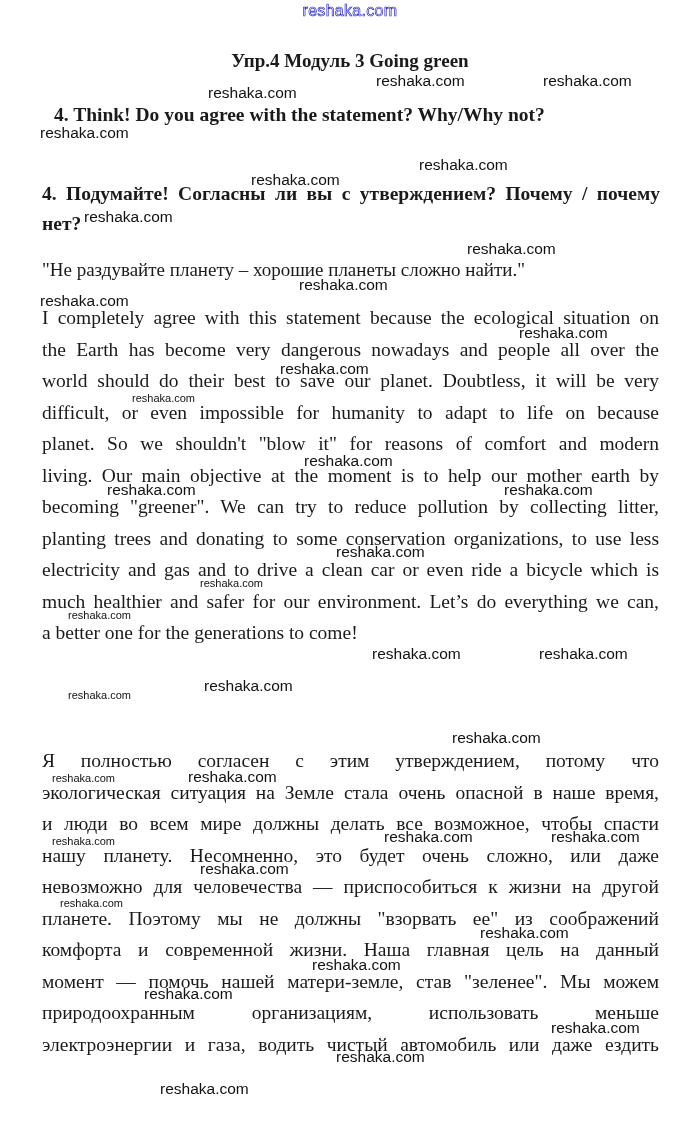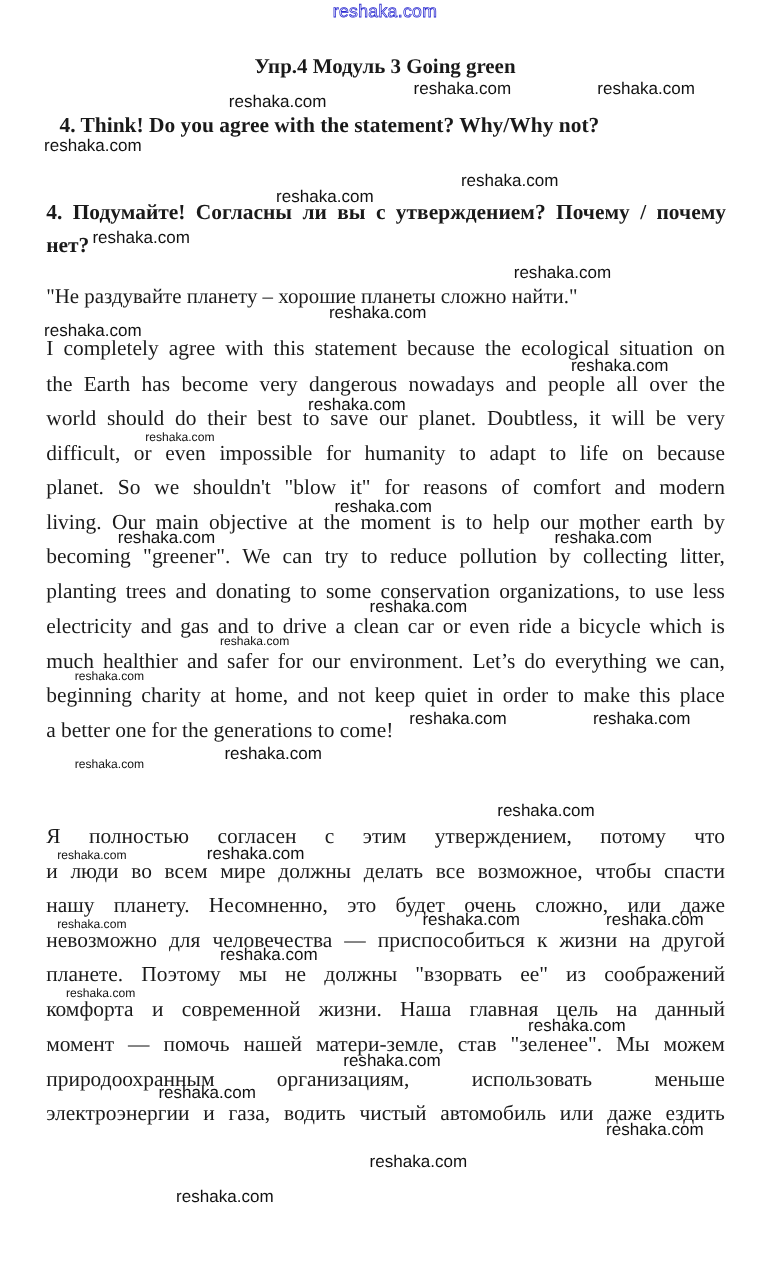--- a/index.html
+++ b/index.html
@@ -34,26 +34,26 @@
   <span class="ln">I completely agree with this statement because the ecological situation on</span>
   <span class="ln">the Earth has become very dangerous nowadays and people all over the</span>
   <span class="ln">world should do their best to save our planet. Doubtless, it will be very</span>
   <span class="ln">difficult, or even impossible for humanity to adapt to life on because</span>
   <span class="ln">planet. So we shouldn't "blow it" for reasons of comfort and modern</span>
   <span class="ln">living. Our main objective at the moment is to help our mother earth by</span>
   <span class="ln">becoming "greener". We can try to reduce pollution by collecting litter,</span>
   <span class="ln">planting trees and donating to some conservation organizations, to use less</span>
   <span class="ln">electricity and gas and to drive a clean car or even ride a bicycle which is</span>
   <span class="ln">much healthier and safer for our environment. Let’s do everything we can,</span>
-  <span class="ln">beginning charity at home, and not keep quiet in order to make this place</span>
   <span class="ln last">a better one for the generations to come!</span>
 </div>
 
 <div class="para serif" style="top:745px;">
   <span class="ln">Я полностью согласен с этим утверждением, потому что</span>
+  <span class="ln">экологическая ситуация на Земле стала очень опасной в наше время,</span>
   <span class="ln">и люди во всем мире должны делать все возможное, чтобы спасти</span>
   <span class="ln">нашу планету. Несомненно, это будет очень сложно, или даже</span>
   <span class="ln">невозможно для человечества — приспособиться к жизни на другой</span>
   <span class="ln">планете. Поэтому мы не должны "взорвать ее" из соображений</span>
   <span class="ln">комфорта и современной жизни. Наша главная цель на данный</span>
   <span class="ln">момент — помочь нашей матери-земле, став "зеленее". Мы можем</span>
   <span class="ln">природоохранным организациям, использовать меньше</span>
   <span class="ln">электроэнергии и газа, водить чистый автомобиль или даже ездить</span>
 </div>
 

